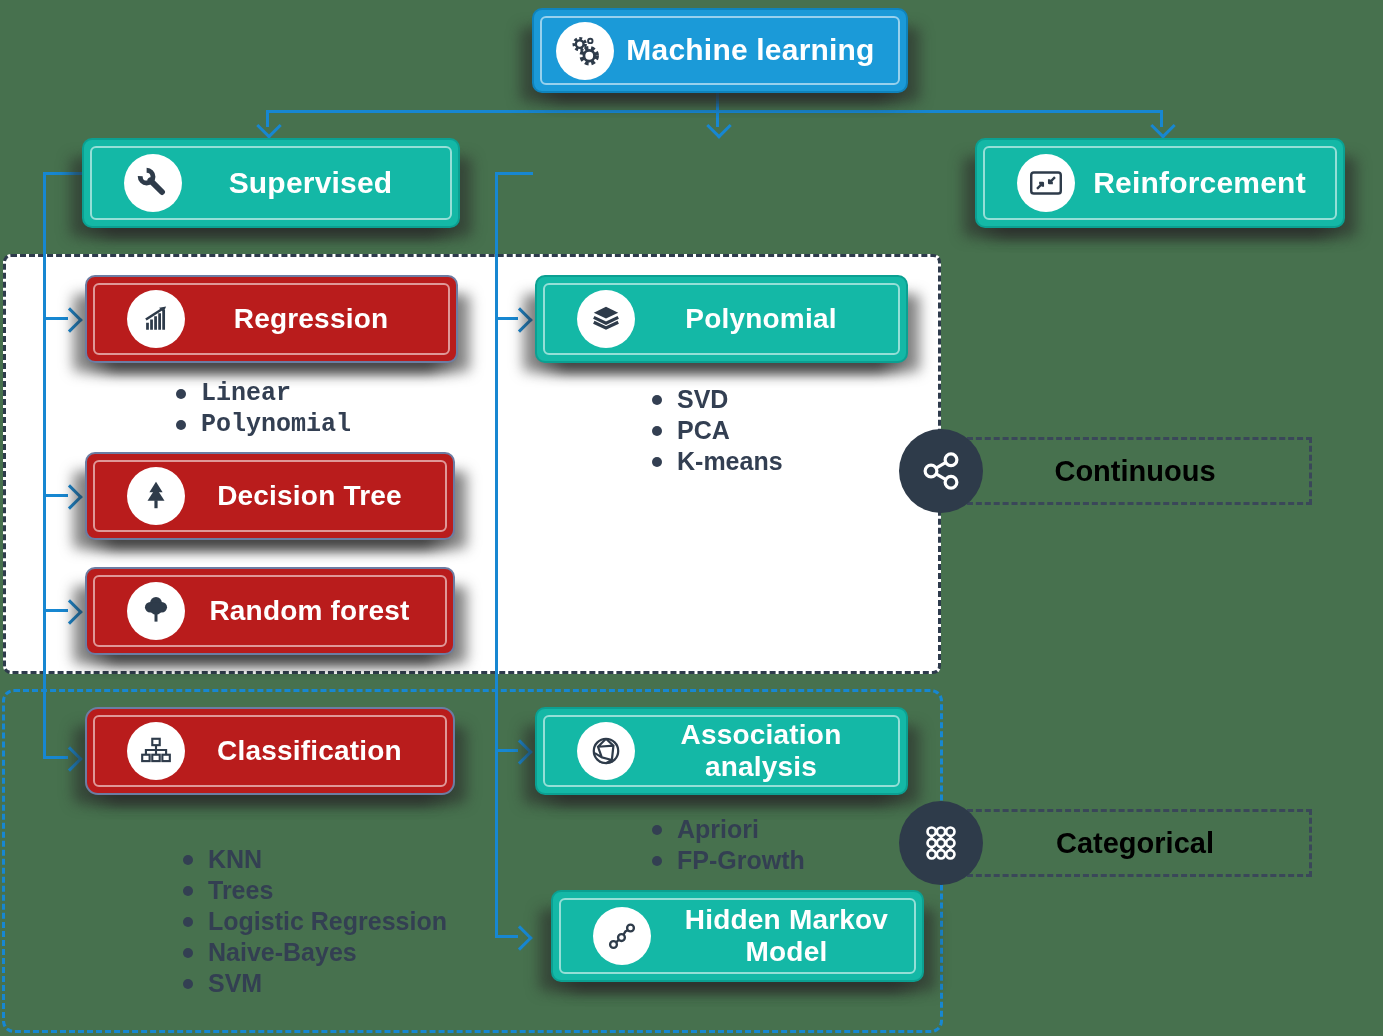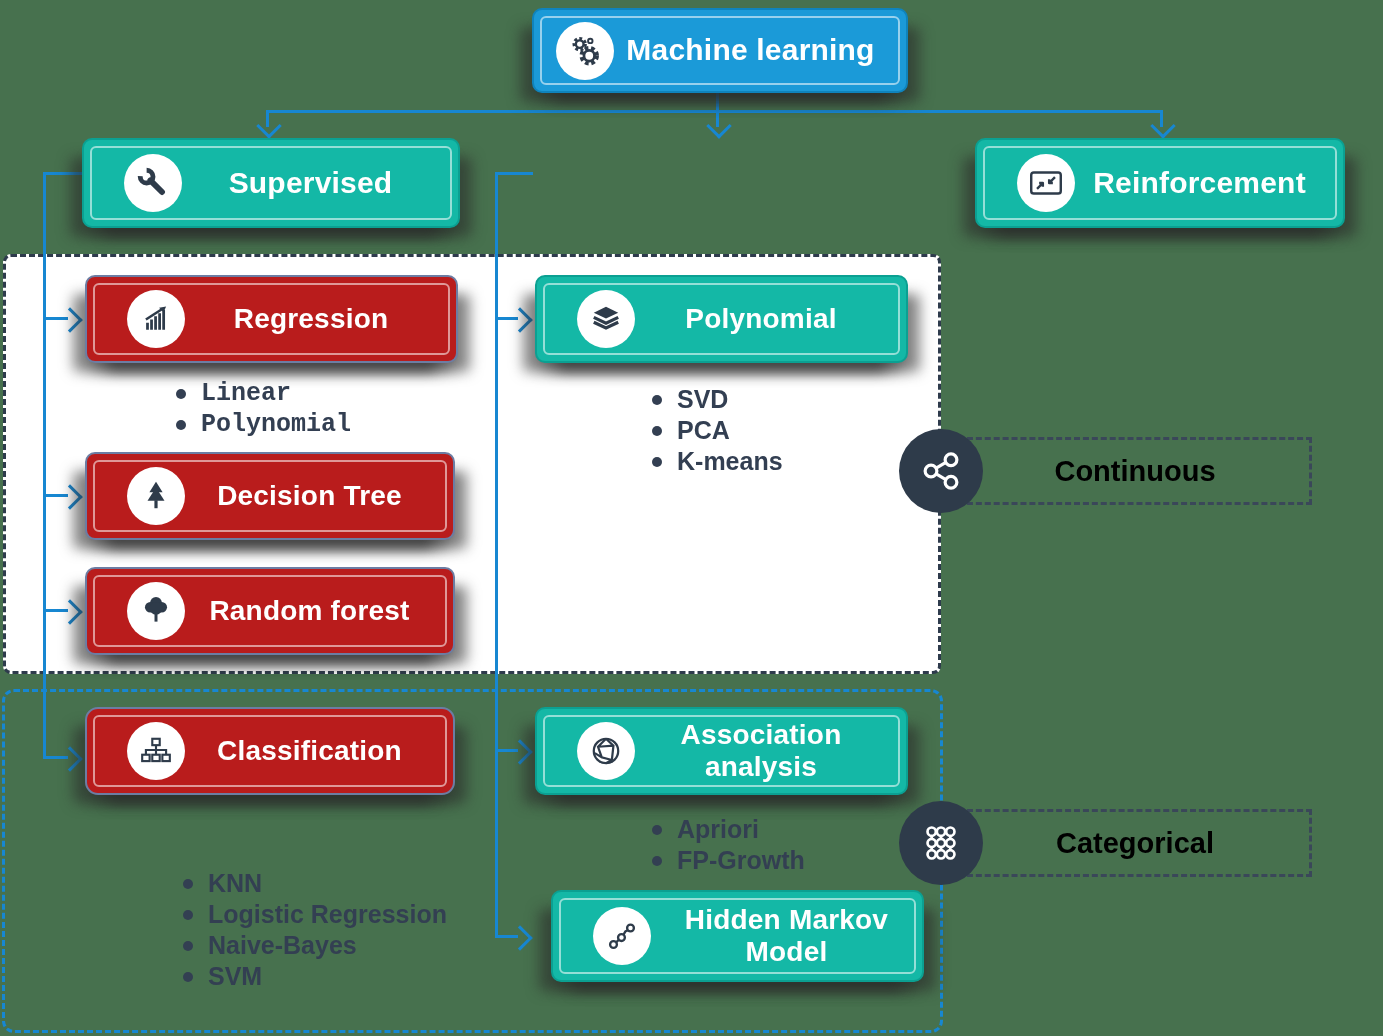--- a/index.html
+++ b/index.html
@@ -171,24 +171,28 @@
         <rect x="12.5" y="3.5" width="7" height="6"></rect>
         <path d="M16 9.5 V14 M6.5 18.5 V14 H25.5 V18.5 M16 14 V18.5"></path>
         <rect x="3" y="18.5" width="7" height="6"></rect>
         <rect x="12.5" y="18.5" width="7" height="6"></rect>
         <rect x="22" y="18.5" width="7" height="6"></rect>
       </svg>
     </span>
     <span class="label">Classification</span>
   </div>
 
-  <ul class="blist" style="left:183px;top:868px;">
+  <ul class="blist" style="left:183px;top:844px;">
     <li>
         <span class="dot"></span>
         <span>KNN</span>
+      </li>
+    <li>
+        <span class="dot"></span>
+        <span>Trees</span>
       </li>
     <li>
         <span class="dot"></span>
         <span>Logistic Regression</span>
       </li>
     <li>
         <span class="dot"></span>
         <span>Naive-Bayes</span>
       </li>
     <li>

